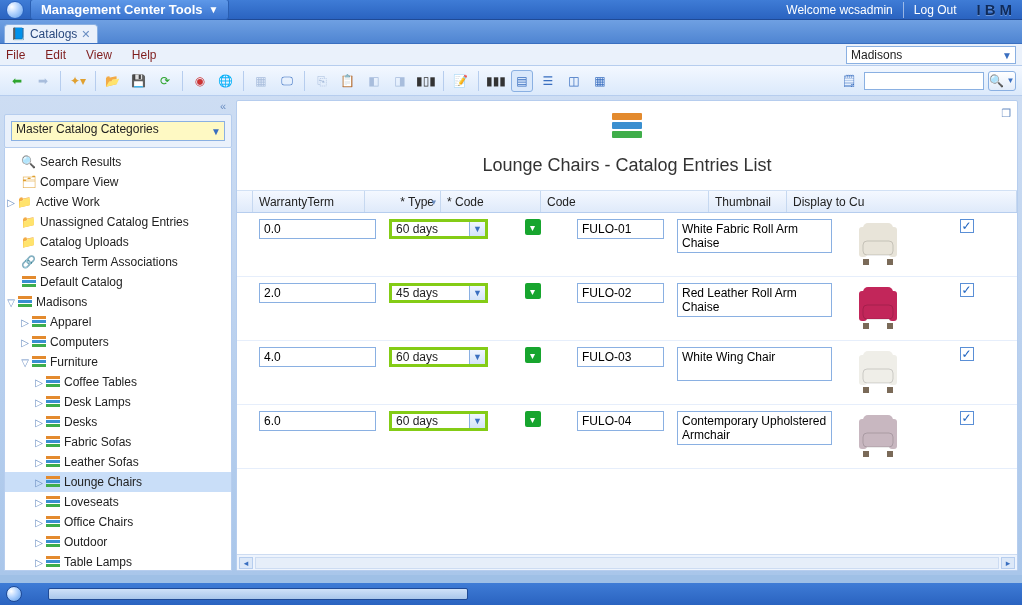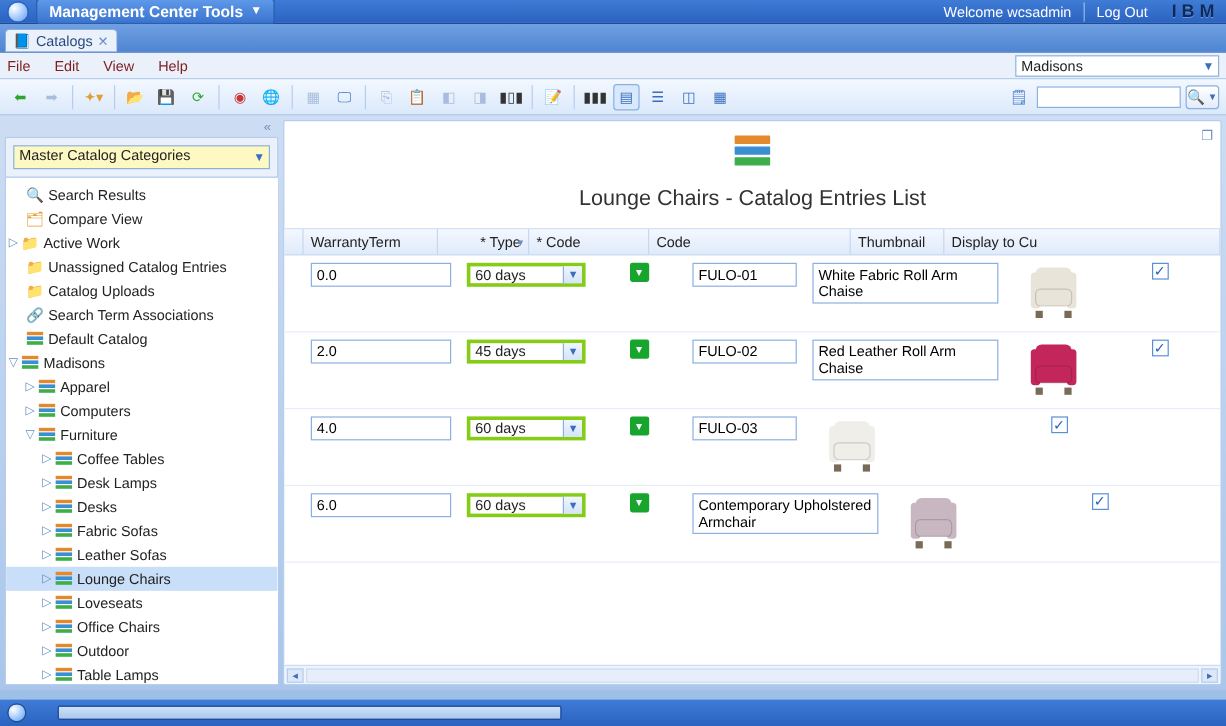--- a/index.html
+++ b/index.html
@@ -679,20 +679,23 @@
               <span>60 days</span>
               <div class="cbtn">▼</div>
             </div>
           </div>
           <div class="gc col-type">
             <div class="type-badge">▾</div>
           </div>
           <div class="gc col-code">
             <input type="text" value="FULO-03" style="">
           </div>
+          <div class="gc col-name">
+            <textarea style="">White Wing Chair</textarea>
+          </div>
           <div class="gc col-thumb">
             <div class="thumb">
               <svg width="50" height="50" viewBox="0 0 50 50">
                 <rect x="6" y="8" width="8" height="30" rx="3" fill="#efeee8"></rect>
                 <rect x="36" y="8" width="8" height="30" rx="3" fill="#efeee8"></rect>
                 <rect x="10" y="4" width="30" height="22" rx="5" fill="#efeee8"></rect>
                 <rect x="10" y="22" width="30" height="14" rx="4" fill="#efeee8" stroke="rgba(0,0,0,0.15)"></rect>
                 <rect x="10" y="40" width="6" height="6" fill="#7a6a58"></rect>
                 <rect x="34" y="40" width="6" height="6" fill="#7a6a58"></rect>
               </svg>
@@ -709,20 +712,23 @@
           </div>
           <div class="gc col-war">
             <div class="combo">
               <span>60 days</span>
               <div class="cbtn">▼</div>
             </div>
           </div>
           <div class="gc col-type">
             <div class="type-badge">▾</div>
           </div>
+          <div class="gc col-code">
+            <input type="text" value="FULO-04" style="">
+          </div>
           <div class="gc col-name">
             <textarea style="">Contemporary Upholstered Armchair</textarea>
           </div>
           <div class="gc col-thumb">
             <div class="thumb">
               <svg width="50" height="50" viewBox="0 0 50 50">
                 <rect x="6" y="8" width="8" height="30" rx="3" fill="#c8b7c0"></rect>
                 <rect x="36" y="8" width="8" height="30" rx="3" fill="#c8b7c0"></rect>
                 <rect x="10" y="4" width="30" height="22" rx="5" fill="#c8b7c0"></rect>
                 <rect x="10" y="22" width="30" height="14" rx="4" fill="#c8b7c0" stroke="rgba(0,0,0,0.15)"></rect>

